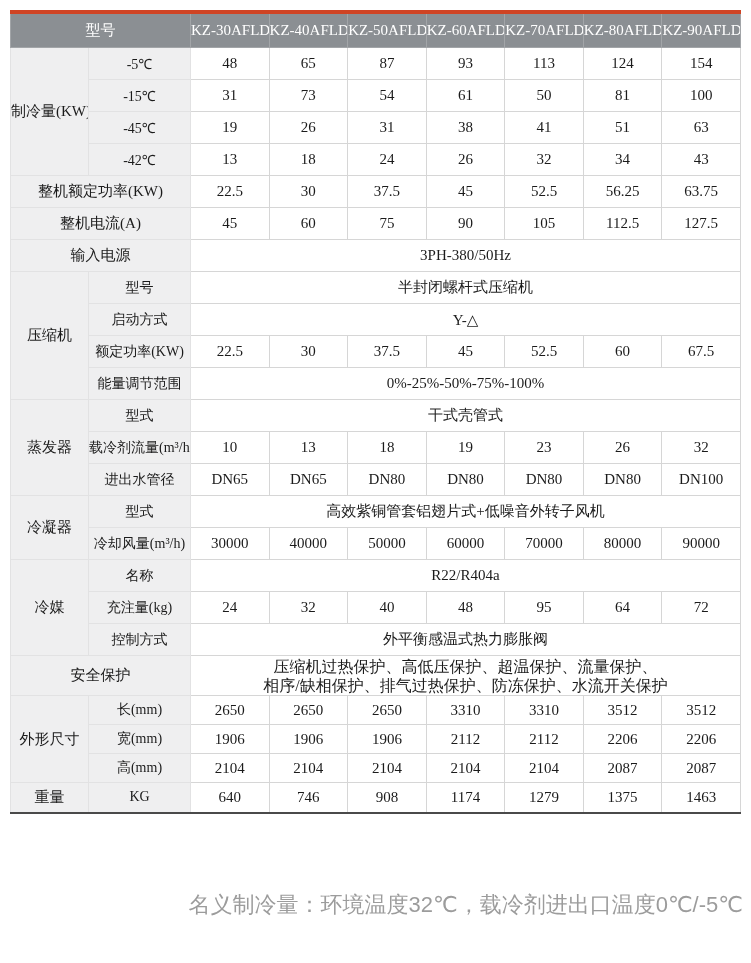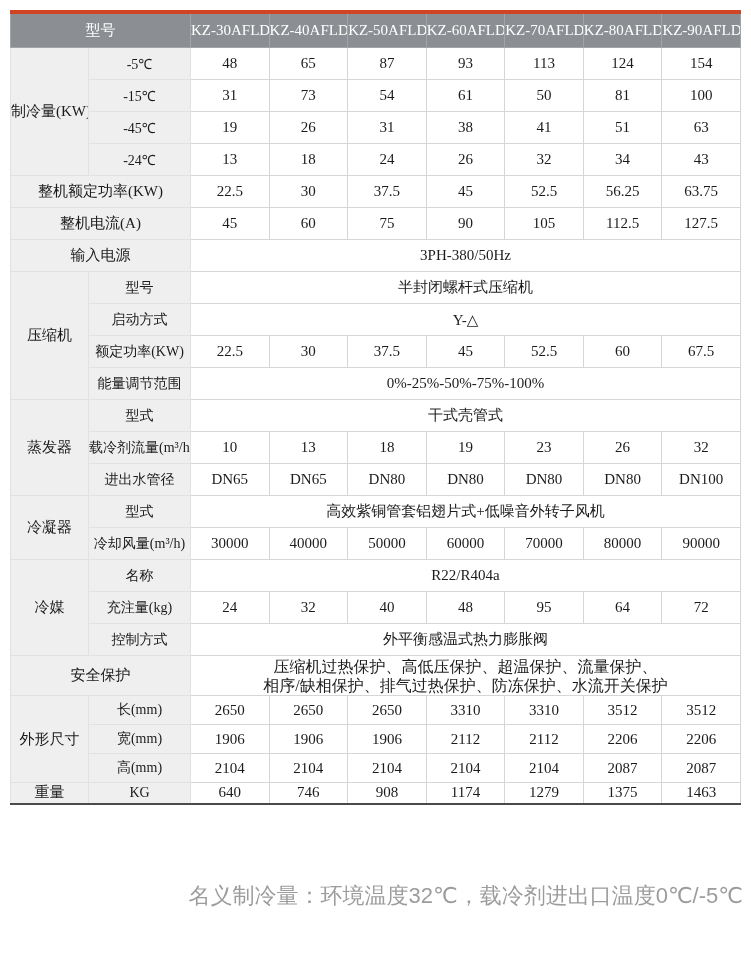--- a/index.html
+++ b/index.html
@@ -56,21 +56,21 @@
     border-top: none;
   }
   table.spec td.cat, table.spec td.sub, table.spec td.wide {
     background: #efeff0;
     border-color: #e2e2e3;
   }
   table.spec td.sub { font-size: 14px; }
   table.spec tbody tr { height: 32px; }
   table.spec tbody tr:nth-child(20) { height: 40px; margin-top: 41px; }
   table.spec tbody tr:nth-child(n+21) { height: 29px; }
-  table.spec tbody tr:nth-child(24) { height: 21px; }
+  table.spec tbody tr:nth-child(24) { height: 30px; }
   table.spec td.safety { font-size: 16px; line-height: 19px; }
   .footer {
     margin: 13px 8px 0 0;
     text-align: right;
     font-size: 22px;
     line-height: 31px;
     color: #9c9c9c;
     white-space: pre-wrap;
   }
 </style>
@@ -132,21 +132,21 @@
           <td class="sub">-45℃</td>
           <td>19</td>
           <td>26</td>
           <td>31</td>
           <td>38</td>
           <td>41</td>
           <td>51</td>
           <td>63</td>
         </tr>
         <tr>
-          <td class="sub">-24℃</td>
+          <td class="sub">-42℃</td>
           <td>13</td>
           <td>18</td>
           <td>24</td>
           <td>26</td>
           <td>32</td>
           <td>34</td>
           <td>43</td>
         </tr>
         <tr>
           <td class="wide" colspan="2">整机额定功率(KW)</td>

